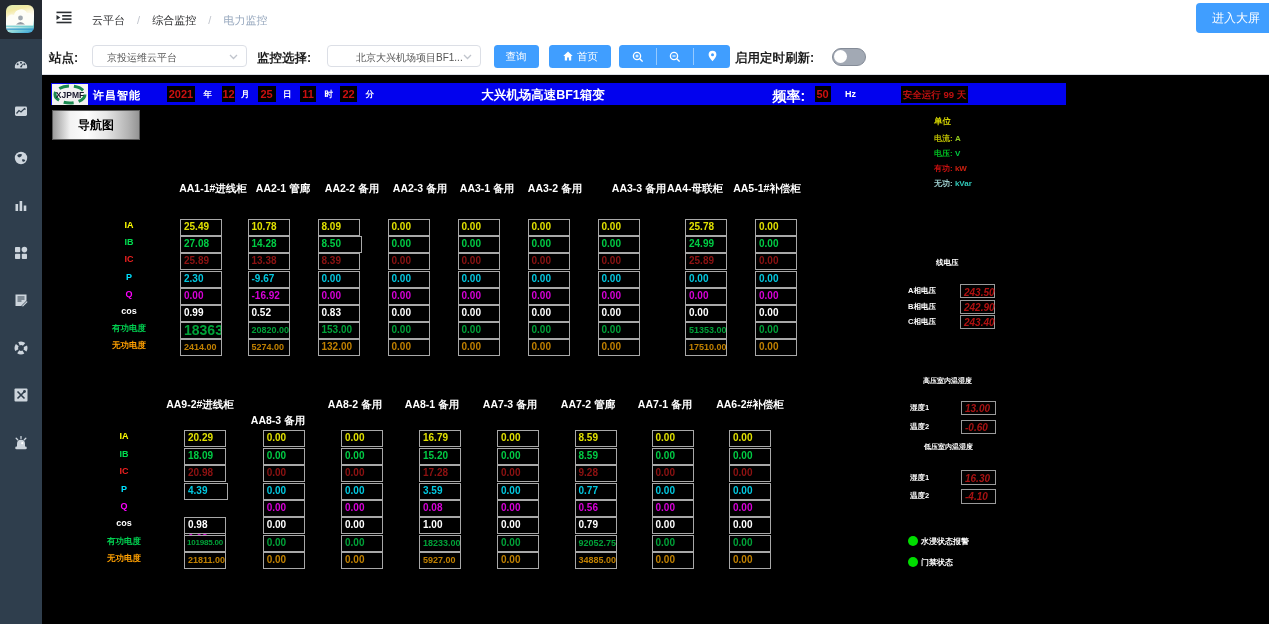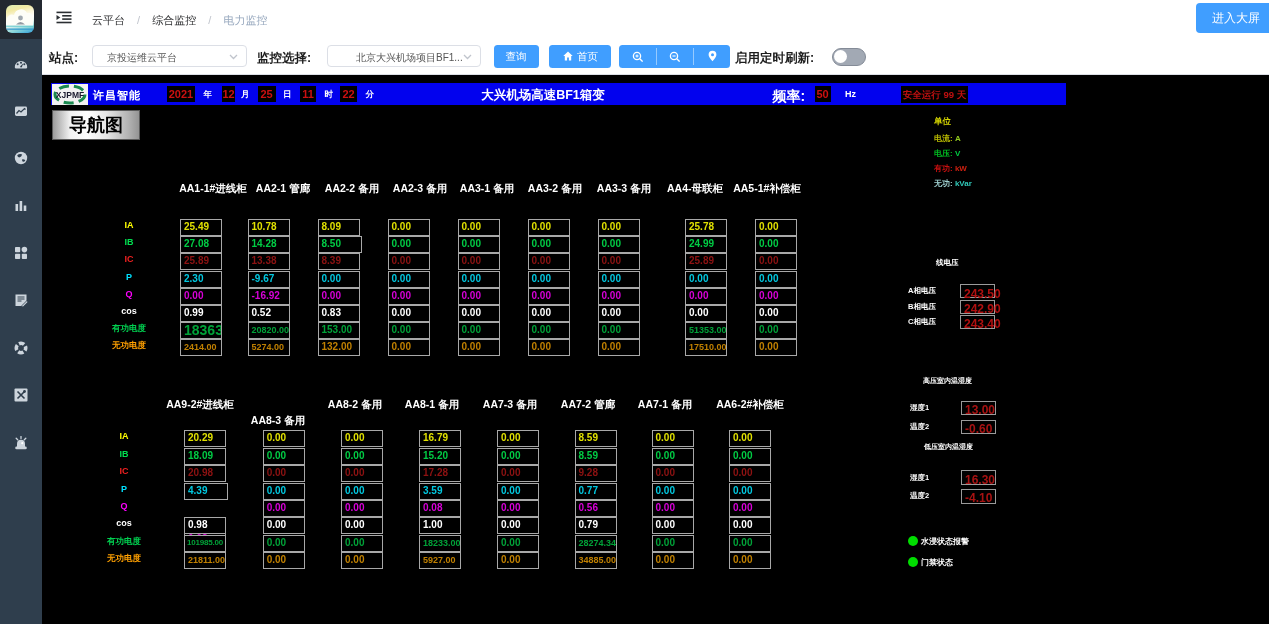--- a/index.html
+++ b/index.html
@@ -7,21 +7,21 @@
 #page{position:absolute;top:0;left:0;width:1269px;height:624px;overflow:hidden;background:#000;}
 .abs{position:absolute;}
 .ctr{transform:translateX(-50%);white-space:nowrap;}
 .vbox{position:absolute;border:1px solid #a8a8a8;background:#000;}
 .vbox span{position:absolute;left:3px;top:1px;font-weight:bold;font-size:10px;line-height:12px;}
 .hdr{position:absolute;color:#fff;font-weight:bold;font-size:10.5px;white-space:nowrap;transform:translateX(-50%);}
 .rlab{position:absolute;font-weight:bold;font-size:10px;white-space:nowrap;transform:translateX(-50%);}
 .dbox{position:absolute;background:#000;color:#cc1010;font-weight:bold;font-size:11px;text-align:center;}
 .wlab{position:absolute;color:#fff;font-weight:bold;white-space:nowrap;}
 .sbox{position:absolute;border:1px solid #9a9a9a;background:#000;color:#a81212;font-weight:bold;font-size:10px;}
-.sbox span{position:absolute;left:3px;top:1.5px;font-size:12px;}
+.sbox span{position:absolute;left:3px;top:1.5px;font-size:10px;font-style:italic;}
 </style></head><body>
 <div id="page">
 
 <div class="abs" style="left:0;top:0;width:42px;height:624px;background:#2f3e4d;">
 <div class="abs" style="left:0;top:0;width:42px;height:39px;background:#232830;"></div>
 <div class="abs" style="left:6px;top:5px;width:28px;height:28px;border-radius:6px;overflow:hidden;
 background:linear-gradient(165deg,#dcedb4 0%,#f2e9a4 20%,#fbf6dc 36%,#ffffff 52%,#e8f6f2 64%,#8fd8d8 80%,#4fb2d8 92%,#3f93d2 100%);">
 <svg width="28" height="28" viewBox="0 0 28 28">
 <path d="M27 12 a5 5 0 0 0 -6 -4 a7 7 0 0 0 -13 2 a5 5 0 0 0 -7 5 v6 h26 Z" fill="#fdfdf8" opacity="0.95"></path>
 <circle cx="14.5" cy="13" r="2.4" fill="#8a939e" opacity="0.8"></circle>
@@ -149,28 +149,28 @@
 <div class="wlab" style="left:282.5px;top:13px;font-size:8.5px;">时</div>
 <div class="dbox" style="left:298px;top:10px;width:17px;height:16px;line-height:16px;">22</div>
 <div class="wlab" style="left:323.5px;top:13px;font-size:8.5px;">分</div>
 <div class="wlab ctr" style="left:501px;top:11px;font-size:12.5px;">大兴机场高速BF1箱变</div>
 <div class="wlab" style="left:730.5px;top:12px;font-size:14px;">频率:</div>
 <div class="dbox" style="left:772.5px;top:10px;width:16px;height:16px;line-height:16px;">50</div>
 <div class="wlab" style="left:803px;top:13px;font-size:9px;">Hz</div>
 <div class="abs" style="left:859px;top:10px;width:67px;height:17px;background:#000;color:#c01010;font-size:9.5px;font-weight:bold;line-height:17px;text-align:center;white-space:nowrap;">安全运行 99 天</div>
 <div class="abs" style="left:10px;top:34px;width:88px;height:30px;
 background:linear-gradient(90deg,#9c9c9c 0%,#f2f2f2 20%,#fdfdfd 40%,#e6e6e6 62%,#b2b2b2 88%,#949494 100%);
-border:1px solid #5a5a5a;color:#000;font-size:18px;font-weight:bold;text-align:center;line-height:28px;">导航图</div>
+border:1px solid #5a5a5a;color:#000;font-size:12px;font-weight:bold;text-align:center;line-height:28px;">导航图</div>
 <div class="hdr" style="left:171px;top:105.5px;">AA1-1#进线柜</div>
 <div class="hdr" style="left:241px;top:105.5px;">AA2-1 管廊</div>
 <div class="hdr" style="left:310px;top:105.5px;">AA2-2 备用</div>
 <div class="hdr" style="left:378px;top:105.5px;">AA2-3 备用</div>
 <div class="hdr" style="left:445px;top:105.5px;">AA3-1 备用</div>
 <div class="hdr" style="left:513px;top:105.5px;">AA3-2 备用</div>
-<div class="hdr" style="left:582px;top:105.5px;">AA3-3 备用</div>
+<div class="hdr" style="left:597px;top:105.5px;">AA3-3 备用</div>
 <div class="hdr" style="left:653px;top:105.5px;">AA4-母联柜</div>
 <div class="hdr" style="left:725px;top:105.5px;">AA5-1#补偿柜</div>
 <div class="rlab" style="left:87px;top:144.0px;color:#ffff00;font-size:9px;">IA</div>
 <div class="rlab" style="left:87px;top:161.2px;color:#00e050;font-size:9px;">IB</div>
 <div class="rlab" style="left:87px;top:178.4px;color:#f02020;font-size:9px;">IC</div>
 <div class="rlab" style="left:87px;top:195.60000000000002px;color:#00e0ff;font-size:9px;">P</div>
 <div class="rlab" style="left:87px;top:212.8px;color:#ff00ff;font-size:9px;">Q</div>
 <div class="rlab" style="left:87px;top:230.0px;color:#ffffff;font-size:9px;">cos</div>
 <div class="rlab" style="left:87px;top:247.2px;color:#00d050;font-size:8.5px;">有功电度</div>
 <div class="rlab" style="left:87px;top:264.4px;color:#ffa000;font-size:8.5px;">无功电度</div>
@@ -538,21 +538,21 @@
 <div class="vbox" style="left:532.5px;top:406.5px;width:42px;height:17px;overflow:hidden;">
         <span style="color:#00c8e0;font-size:10px;">0.77</span>
       </div>
 <div class="vbox" style="left:532.5px;top:423.9px;width:42px;height:17px;overflow:hidden;">
         <span style="color:#d800d8;font-size:10px;">0.56</span>
       </div>
 <div class="vbox" style="left:532.5px;top:441.29999999999995px;width:42px;height:17px;overflow:hidden;">
         <span style="color:#ffffff;font-size:10px;">0.79</span>
       </div>
 <div class="vbox" style="left:532.5px;top:458.70000000000005px;width:42px;height:17px;overflow:hidden;">
-        <span style="color:#00a238;font-size:9px;">28274.34</span>
+        <span style="color:#00a238;font-size:9px;">92052.75</span>
       </div>
 <div class="vbox" style="left:532.5px;top:476.1px;width:42px;height:17px;overflow:hidden;">
         <span style="color:#c08000;font-size:9px;">34885.00</span>
       </div>
 <div class="vbox" style="left:609.5px;top:354.3px;width:42px;height:17px;overflow:hidden;">
         <span style="color:#e0e000;font-size:10px;">0.00</span>
       </div>
 <div class="vbox" style="left:609.5px;top:371.7px;width:42px;height:17px;overflow:hidden;">
         <span style="color:#00cc44;font-size:10px;">0.00</span>
       </div>

